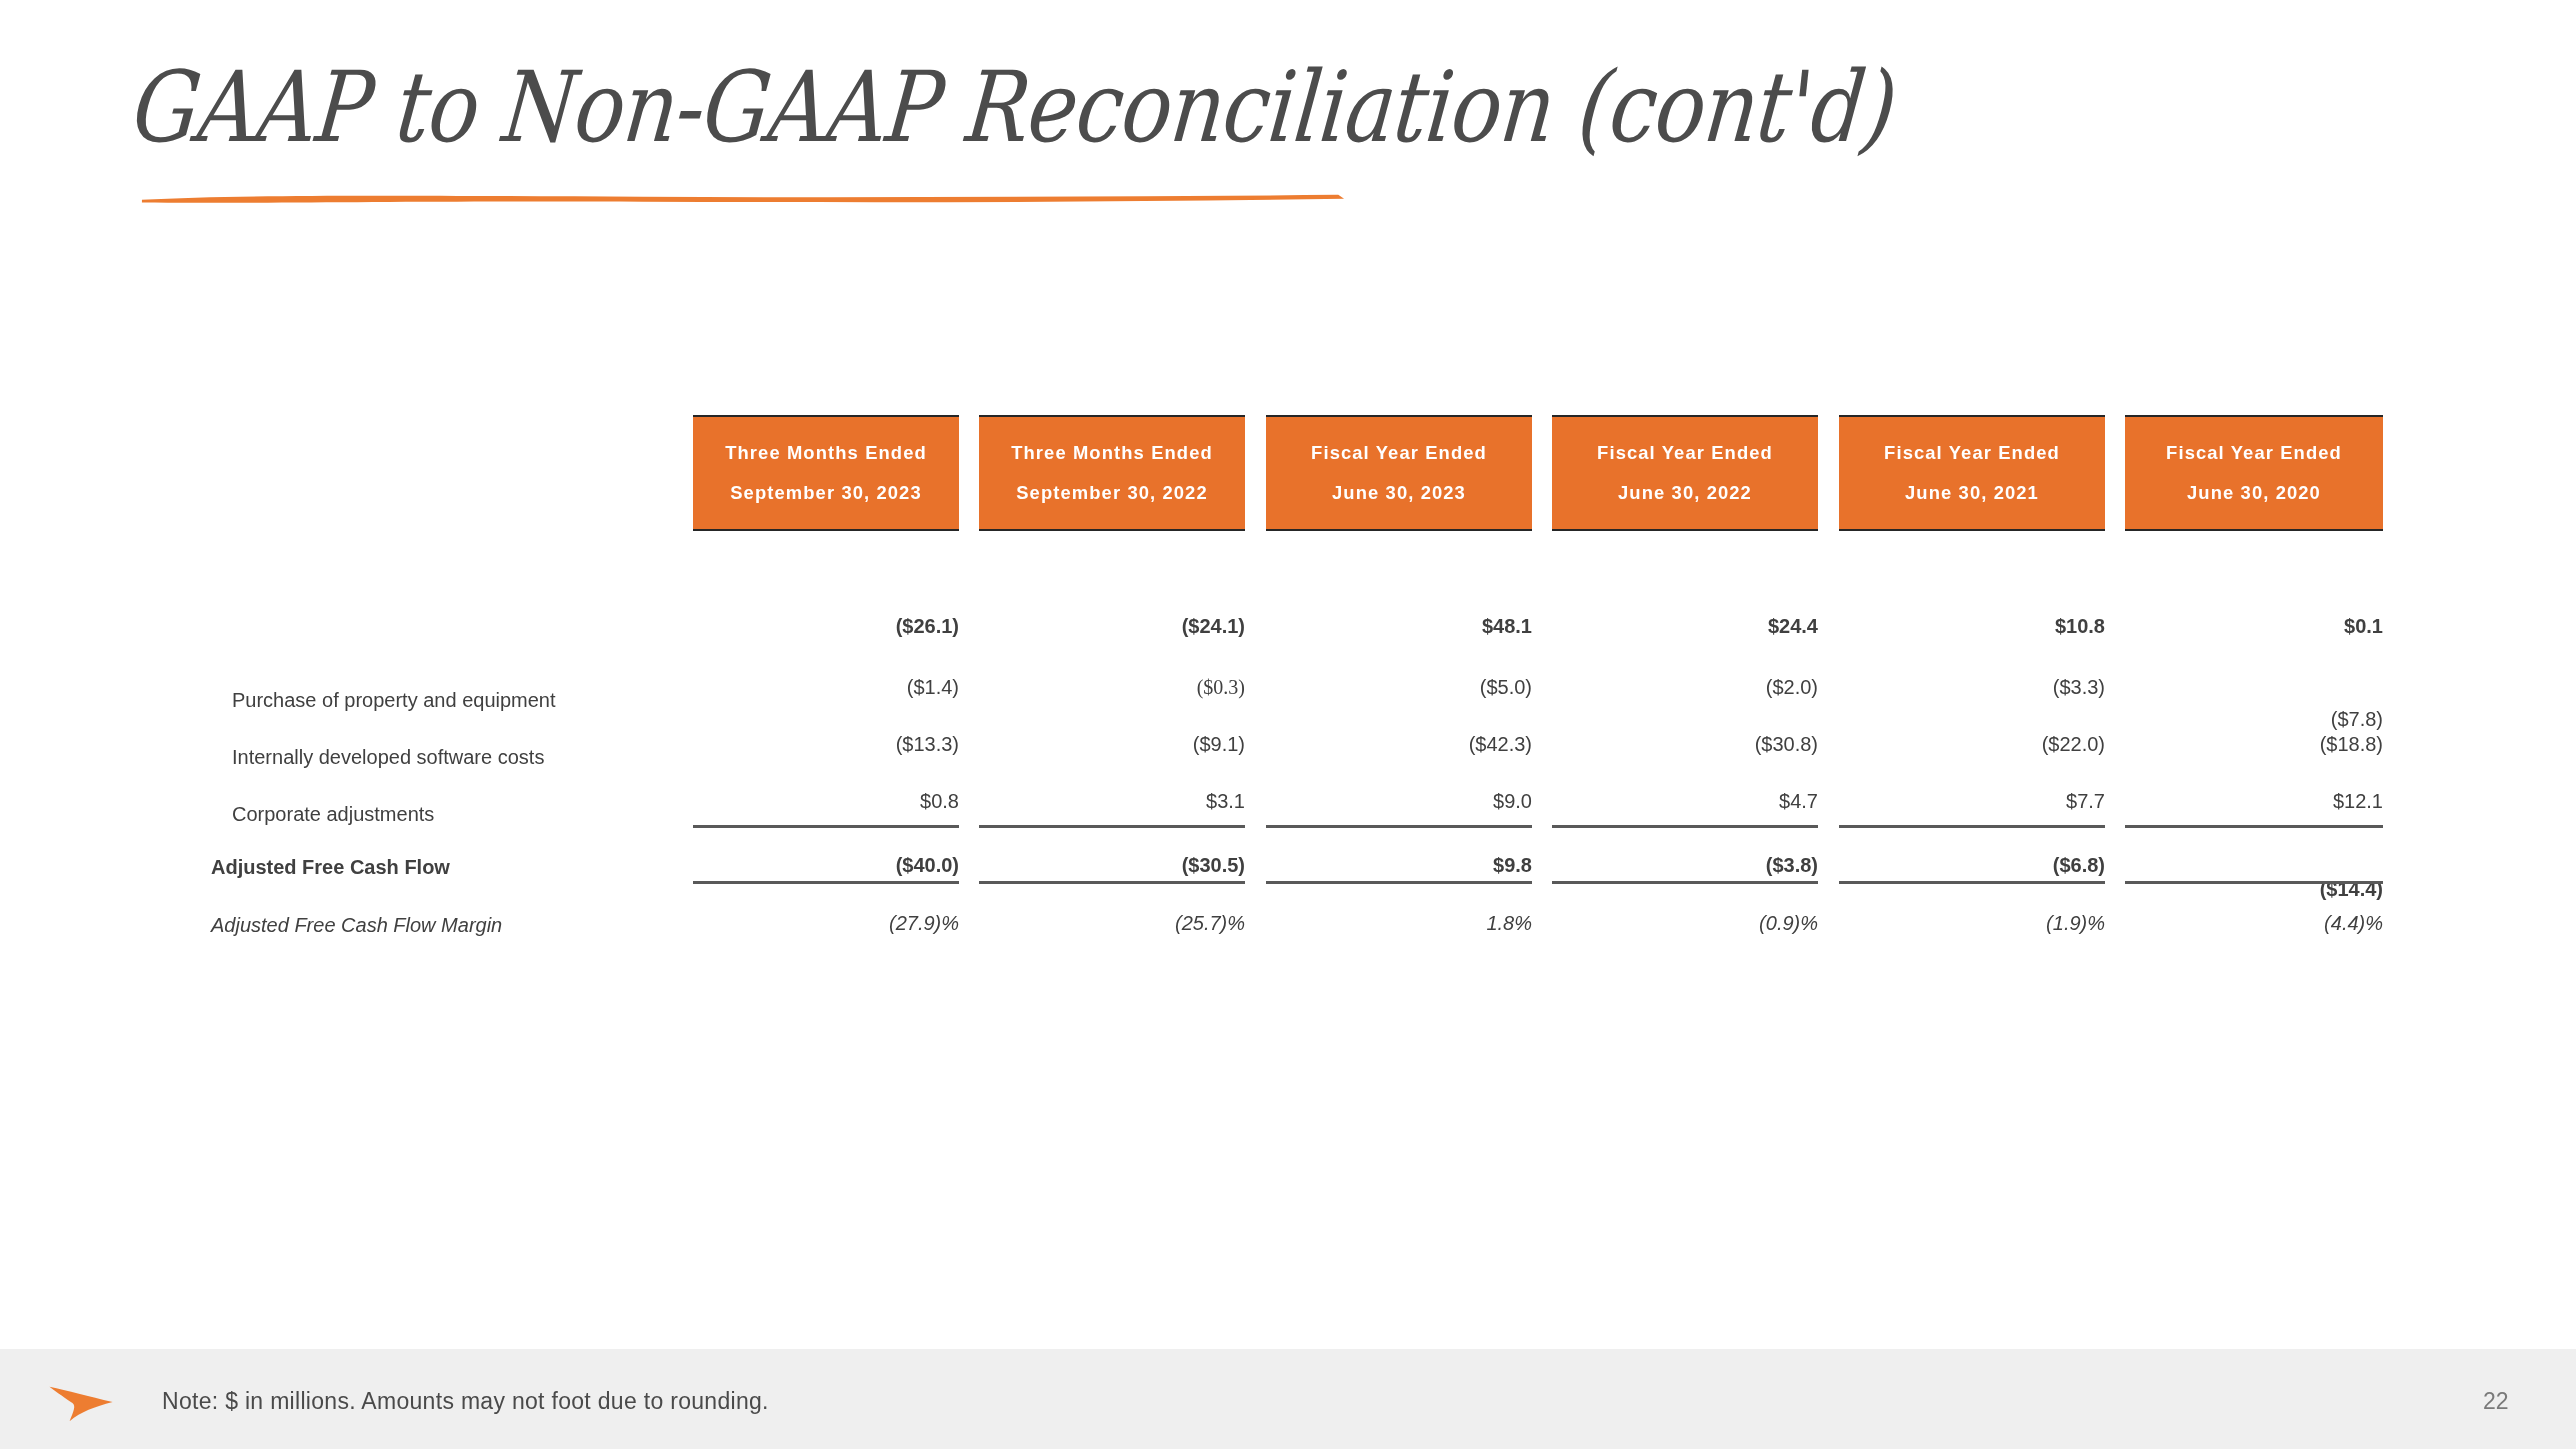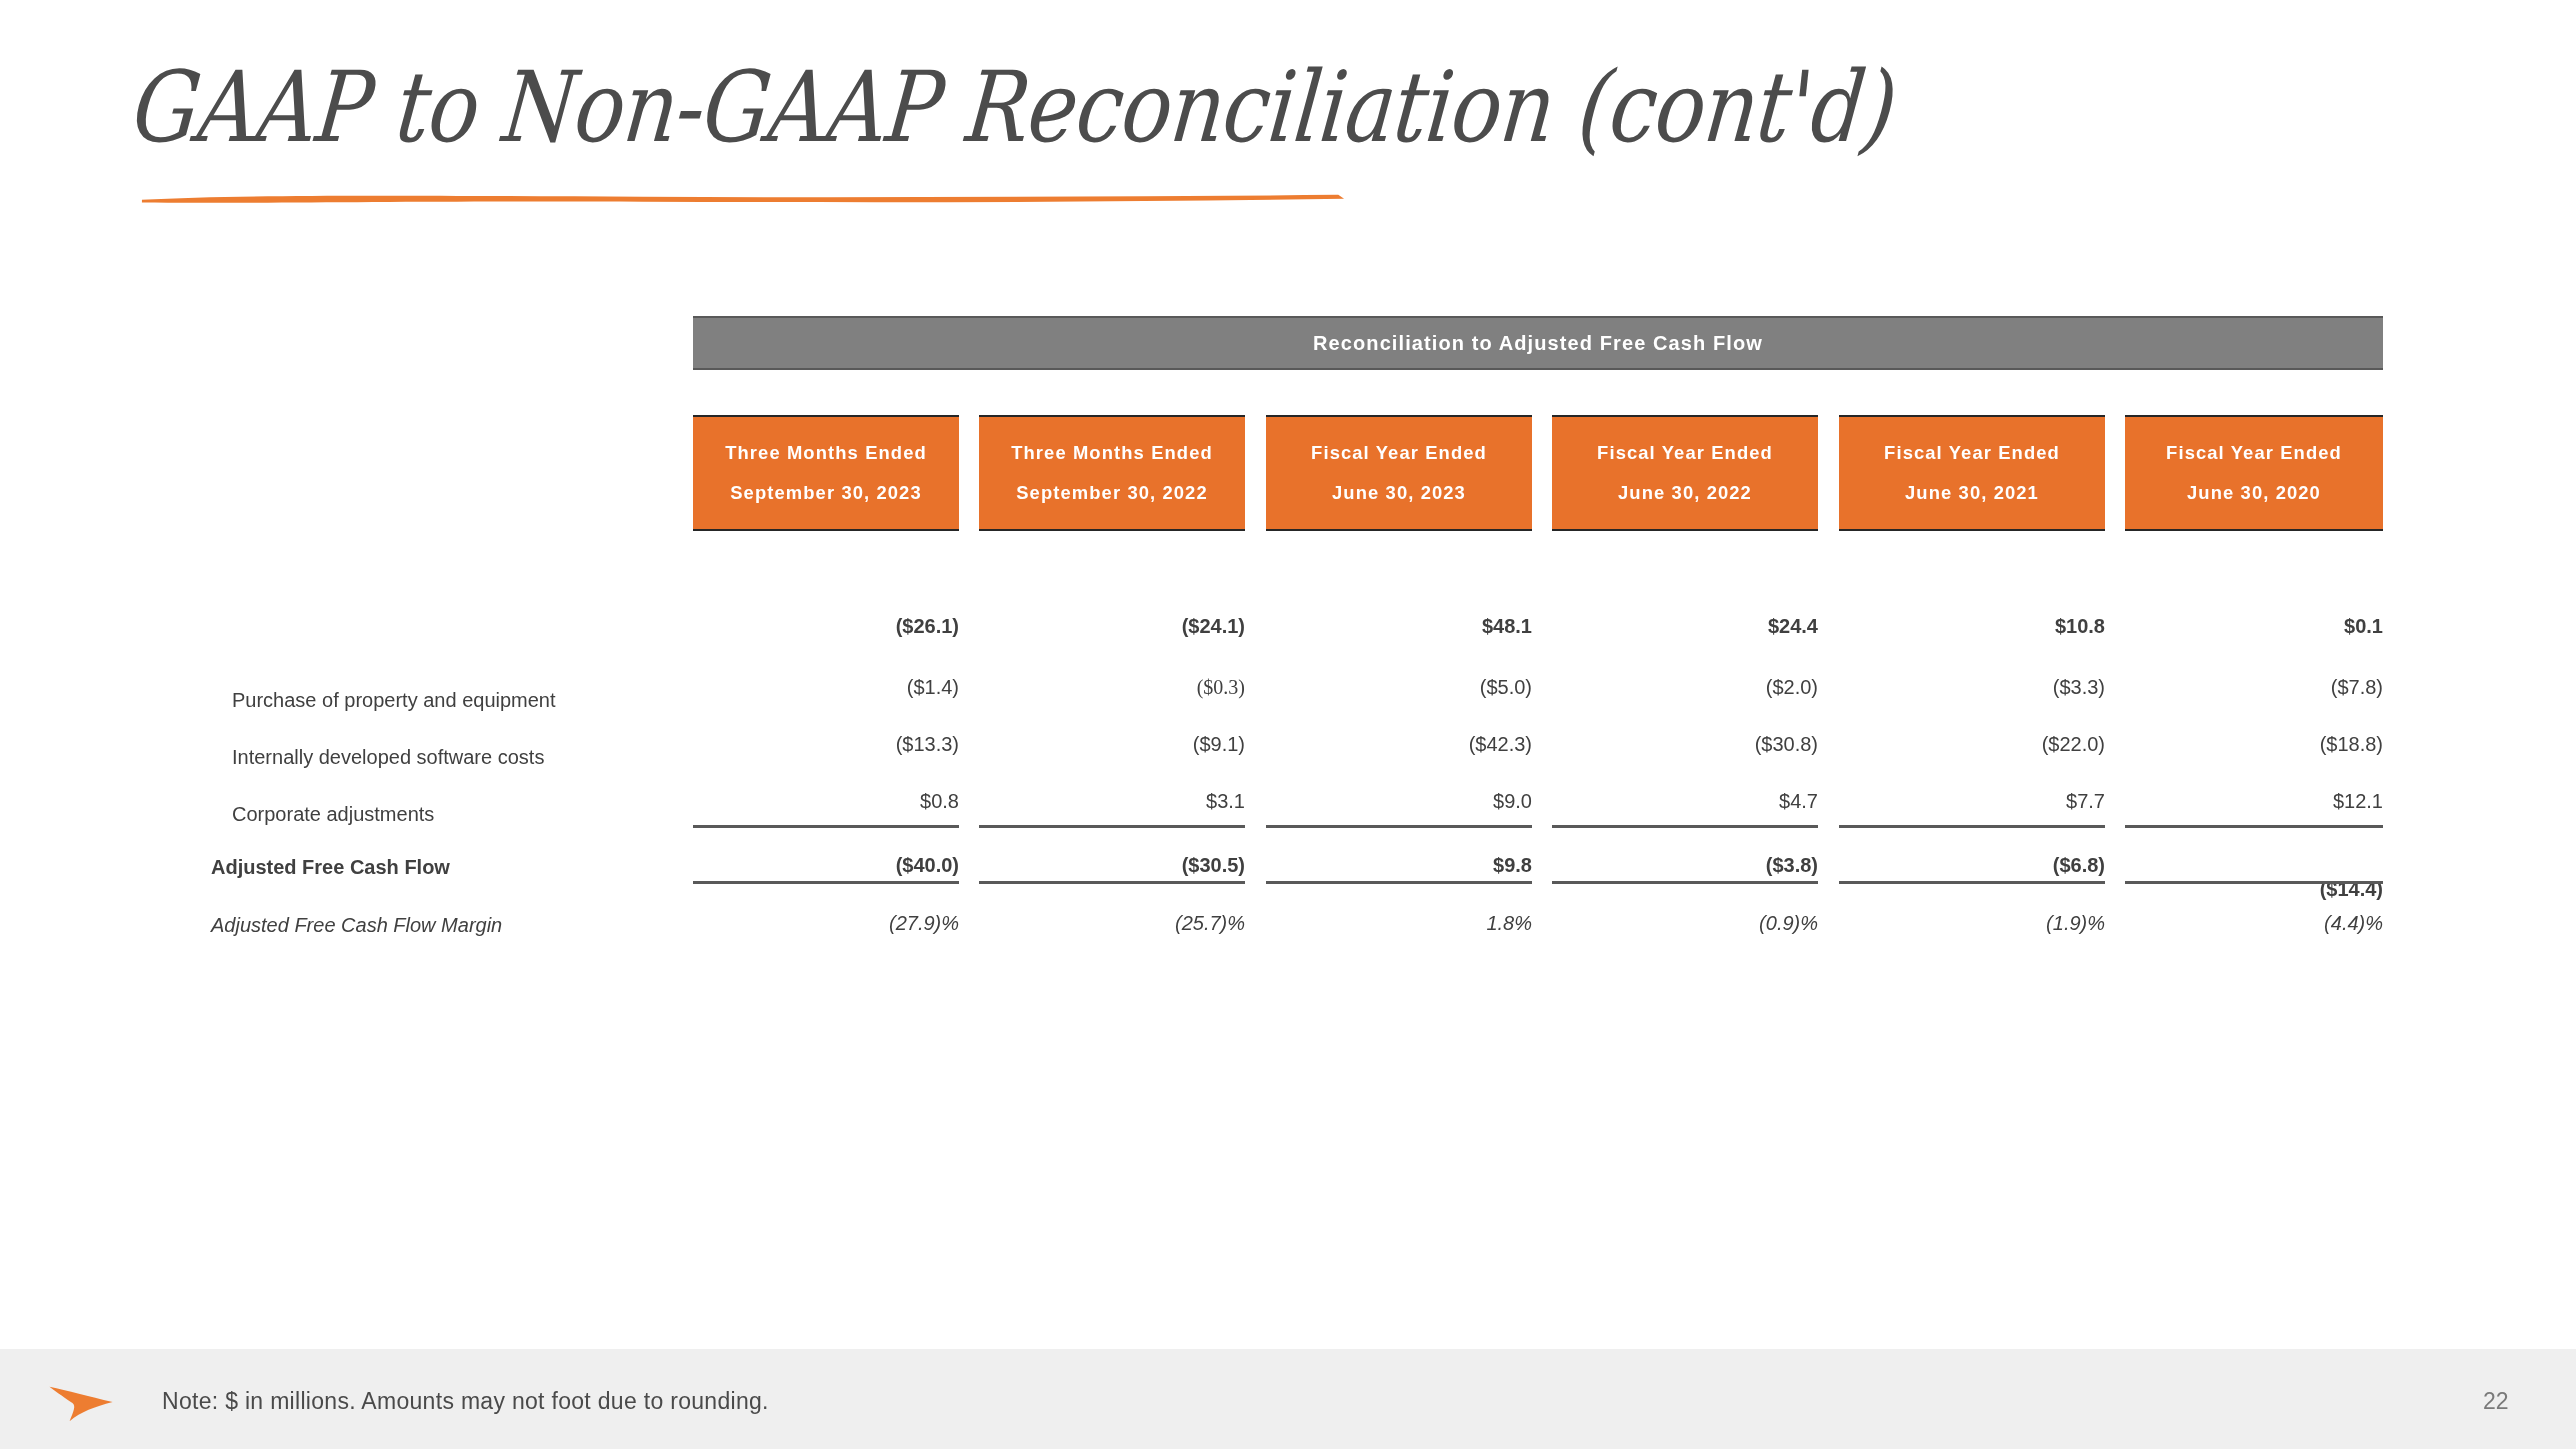--- a/index.html
+++ b/index.html
@@ -151,23 +151,20 @@
 <body>
 
 <div id="slide-title">GAAP to Non-GAAP Reconciliation (cont'd)</div>
 
 <svg id="title-underline" viewBox="0 0 1248 15" preserveAspectRatio="none">
   <path d="M2,9 C120,3 300,5 520,6 C760,7 1000,6 1240,4 L1246,8 C1000,12 760,12 520,11 C300,10 120,13 2,12 Z" fill="#ED7D31"></path>
 </svg>
 
 <div id="table-wrap">
 
-  <div id="banner">
-    <span id="banner-label">Reconciliation to Adjusted Free Cash Flow</span>
-  </div>
 
   <div class="col-head" style="left:693px; width:266px;">
     <span class="ln1">Three Months Ended</span>
     <span class="ln2">September 30, 2023</span>
   </div>
   <div class="col-head" style="left:979px; width:266px;">
     <span class="ln1">Three Months Ended</span>
     <span class="ln2">September 30, 2022</span>
   </div>
   <div class="col-head" style="left:1266px; width:266px;">
@@ -193,21 +190,21 @@
   <div class="cell strong" style="left:1552px; top:615px; width:266px;">$24.4</div>
   <div class="cell strong" style="left:1839px; top:615px; width:266px;">$10.8</div>
   <div class="cell strong" style="left:2125px; top:615px; width:258px;">$0.1</div>
 
   <div class="row-label indent" style="left:211px; top:687px; width:483px;">Purchase of property and equipment</div>
   <div class="cell" style="left:693px; top:676px; width:266px;">($1.4)</div>
   <div class="cell" style="left:979px; top:676px; width:266px;font-family:Liberation Serif, serif;">($0.3)</div>
   <div class="cell" style="left:1266px; top:676px; width:266px;">($5.0)</div>
   <div class="cell" style="left:1552px; top:676px; width:266px;">($2.0)</div>
   <div class="cell" style="left:1839px; top:676px; width:266px;">($3.3)</div>
-  <div class="cell" style="left:2125px; top:676px; width:258px;">($7.8)</div>
+  <div class="cell" style="left:2125px; top:708px; width:258px;">($7.8)</div>
 
   <div class="row-label indent" style="left:211px; top:744px; width:483px;">Internally developed software costs</div>
   <div class="cell" style="left:693px; top:733px; width:266px;">($13.3)</div>
   <div class="cell" style="left:979px; top:733px; width:266px;">($9.1)</div>
   <div class="cell" style="left:1266px; top:733px; width:266px;">($42.3)</div>
   <div class="cell" style="left:1552px; top:733px; width:266px;">($30.8)</div>
   <div class="cell" style="left:1839px; top:733px; width:266px;">($22.0)</div>
   <div class="cell" style="left:2125px; top:733px; width:258px;">($18.8)</div>
 
   <div class="row-label indent" style="left:211px; top:801px; width:483px;">Corporate adjustments</div>

